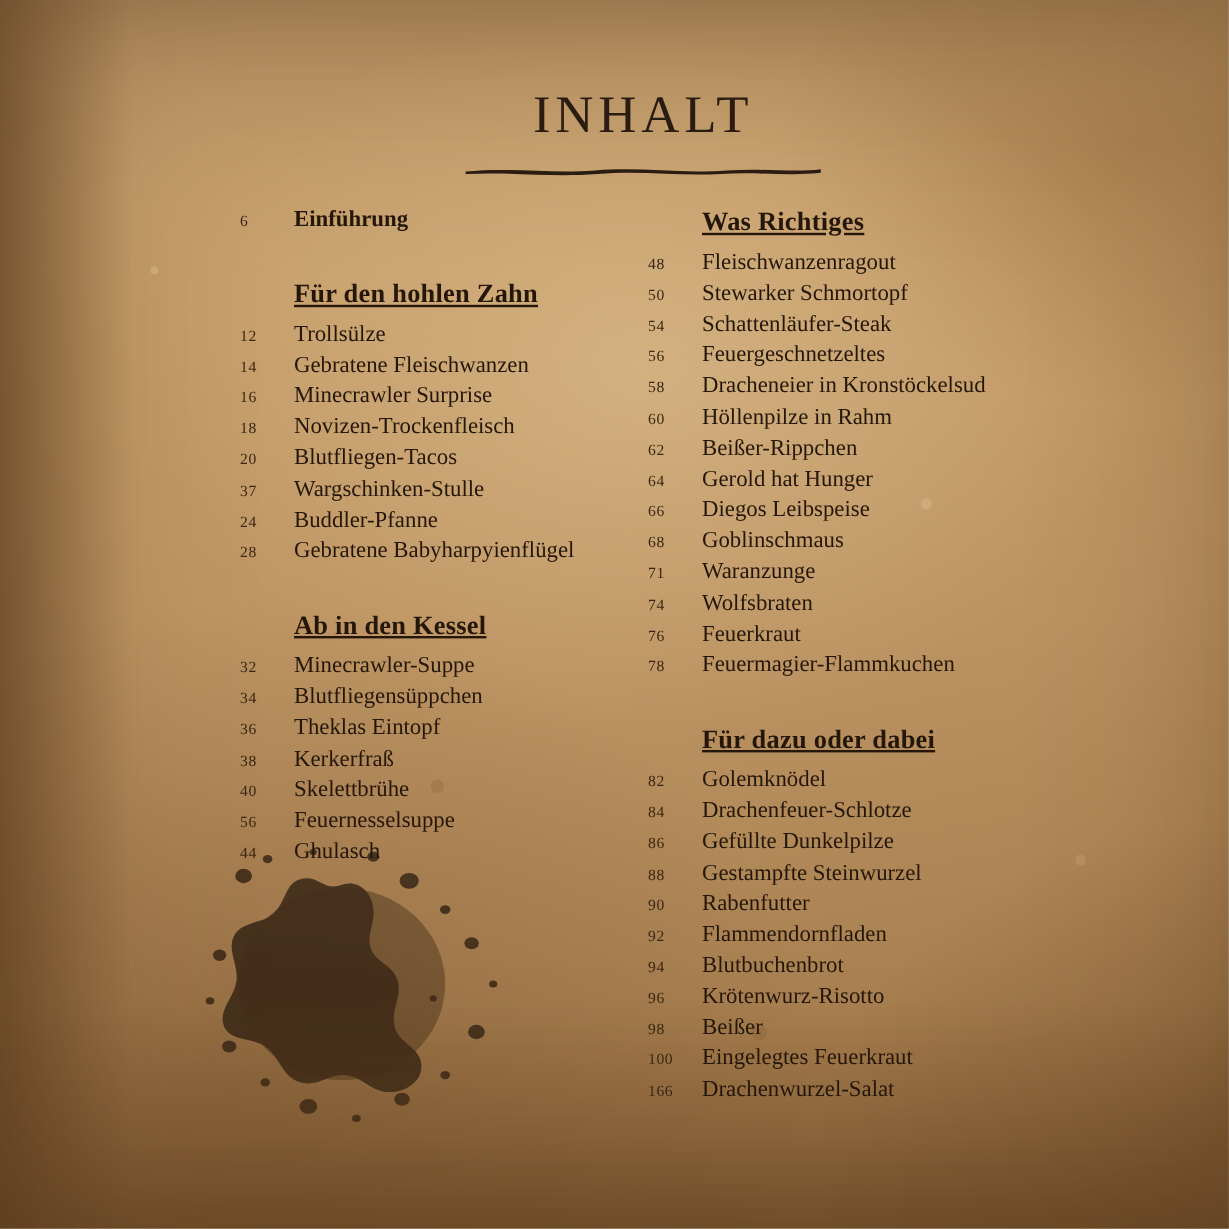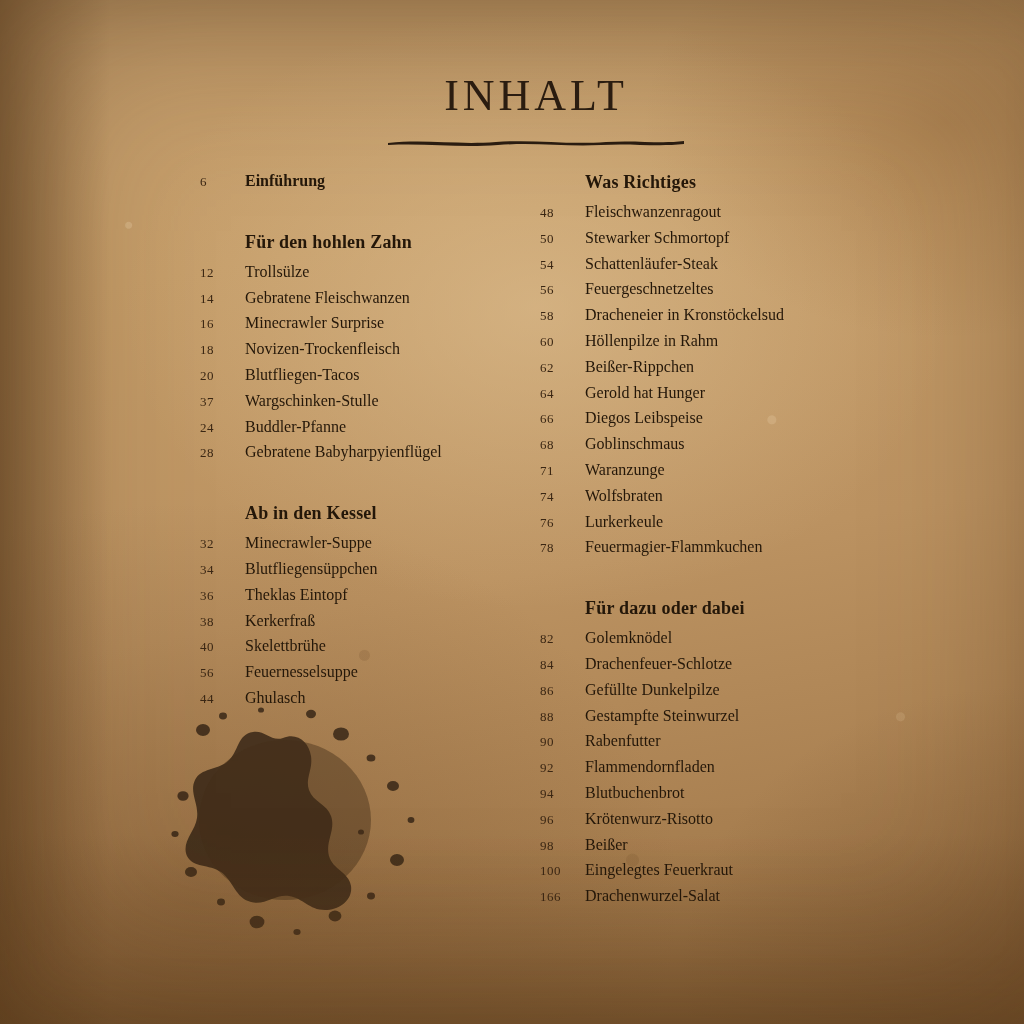--- a/index.html
+++ b/index.html
@@ -110,45 +110,46 @@
 
   .col {
     position: absolute;
     top: 0;
   }
   .col-left  { left: 200px;  width: 330px; }
   .col-right { left: 540px;  width: 420px; }
 
   .section-head {
     font-weight: bold;
-    font-size: 18px;
+    font-size: 22px;
     color: #241709;
     margin: 0 0 10px 0;
     padding-left: 45px;
     letter-spacing: .2px;
+    text-decoration: underline;
   }
   .section-head.first { margin-top: 0; }
   .section-gap { height: 34px; }
 
   .entry {
     display: flex;
     align-items: baseline;
     height: 25.8px;
     color: #2a1b0d;
   }
   .entry .pg {
     width: 45px;
     flex: 0 0 45px;
     font-size: 13px;
     letter-spacing: .5px;
     color: #3a2613;
     font-variant-numeric: oldstyle-nums;
   }
   .entry .ttl {
-    font-size: 16px;
+    font-size: 19px;
     color: #241709;
     white-space: nowrap;
   }
 </style>
 </head>
 <body>
 
 <div class="page">
 
   <div class="grain"></div>
@@ -310,21 +311,21 @@
           <div class="entry">
             <span class="pg">71</span>
             <span class="ttl">Waranzunge</span>
           </div>
           <div class="entry">
             <span class="pg">74</span>
             <span class="ttl">Wolfsbraten</span>
           </div>
           <div class="entry">
             <span class="pg">76</span>
-            <span class="ttl">Lurkerkeule</span>
+            <span class="ttl">Feuerkraut</span>
           </div>
           <div class="entry">
             <span class="pg">78</span>
             <span class="ttl">Feuermagier-Flammkuchen</span>
           </div>
           <div class="section-gap"></div>
           <div class="section-head">Für dazu oder dabei</div>
           <div class="entry">
             <span class="pg">82</span>
             <span class="ttl">Golemknödel</span>

